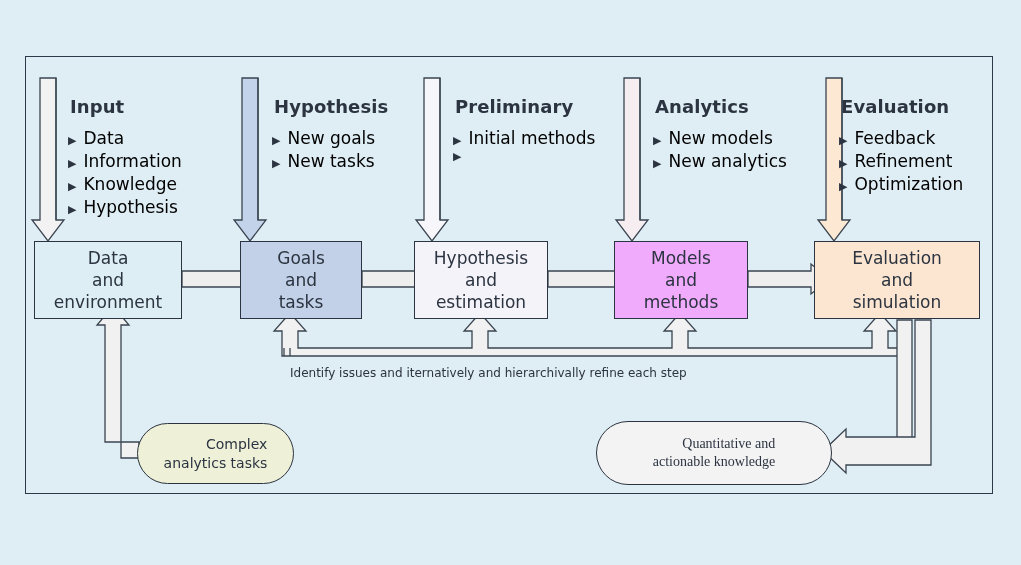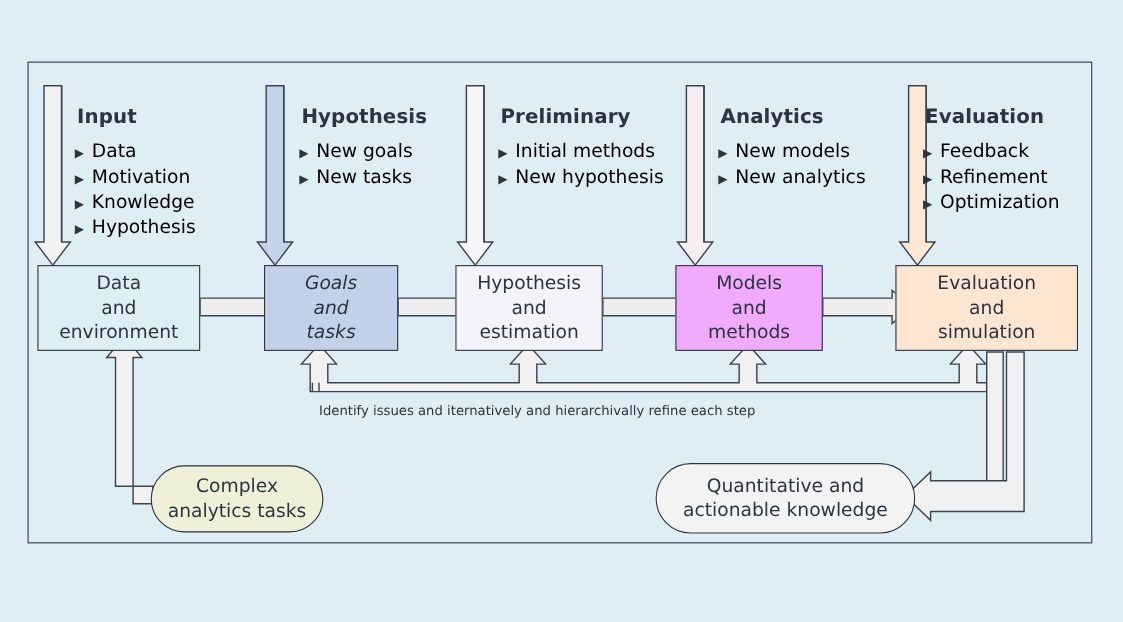--- a/index.html
+++ b/index.html
@@ -63,22 +63,22 @@
     color: #2b3440;
   }
   .pill {
     position: absolute;
     border: 1.5px solid #2b3440;
     box-sizing: border-box;
     border-radius: 60px;
     display: flex;
     align-items: center;
     justify-content: center;
-    text-align: center;
-    font-size: 17px;
+    text-align: right;
+    font-size: 14px;
     line-height: 1.32;
     color: #2b3440;
   }
   .loop-label {
     position: absolute;
     font-size: 12px;
     white-space: nowrap;
     color: #2b3440;
   }
 </style>
@@ -180,21 +180,21 @@
   <div class="txt col-head" style="left:655px; top:96px;">Analytics</div>
   <div class="txt col-head" style="left:841px; top:96px;">Evaluation</div>
 
   <div class="col-list" style="left:68px;  top:128px;">
     <div class="bullet-row">
       <span class="bullet-mark">▶</span>
       <span>Data</span>
       </div>
     <div class="bullet-row">
       <span class="bullet-mark">▶</span>
-      <span>Motivation</span>
+      <span>Information</span>
       </div>
     <div class="bullet-row">
       <span class="bullet-mark">▶</span>
       <span>Knowledge</span>
       </div>
     <div class="bullet-row">
       <span class="bullet-mark">▶</span>
       <span>Hypothesis</span>
       </div>
   </div>
@@ -210,21 +210,20 @@
       </div>
   </div>
 
   <div class="col-list" style="left:453px; top:128px;">
     <div class="bullet-row">
       <span class="bullet-mark">▶</span>
       <span>Initial methods</span>
       </div>
     <div class="bullet-row">
       <span class="bullet-mark">▶</span>
-      <span>New hypothesis</span>
       </div>
   </div>
 
   <div class="col-list" style="left:653px; top:128px;">
     <div class="bullet-row">
       <span class="bullet-mark">▶</span>
       <span>New models</span>
       </div>
     <div class="bullet-row">
       <span class="bullet-mark">▶</span>
@@ -243,35 +242,35 @@
       </div>
     <div class="bullet-row">
       <span class="bullet-mark">▶</span>
       <span>Optimization</span>
       </div>
   </div>
 
   <div class="pbox" style="left:34px;  top:241px; width:148px; height:78px; background:#ddeef5;">
       <div>Data<br>and<br>environment</div>
     </div>
-  <div class="pbox" style="left:240px; top:241px; width:122px; height:78px; background:#c3d1e8;font-style:italic;">
+  <div class="pbox" style="left:240px; top:241px; width:122px; height:78px; background:#c3d1e8;">
       <div>Goals<br>and<br>tasks</div>
     </div>
   <div class="pbox" style="left:414px; top:241px; width:134px; height:78px; background:#f4f3f9;">
       <div>Hypothesis<br>and<br>estimation</div>
     </div>
   <div class="pbox" style="left:614px; top:241px; width:134px; height:78px; background:#f0abfc;">
       <div>Models<br>and<br>methods</div>
     </div>
   <div class="pbox" style="left:814px; top:241px; width:166px; height:78px; background:#fce6d1;">
       <div>Evaluation<br>and<br>simulation</div>
     </div>
 
   <div class="loop-label" style="left:290px; top:366px;">Identify issues and iternatively and hierarchivally refine each step</div>
 
   <div class="pill" style="left:137px; top:423px; width:157px; height:61px; background:#eef0d8;">
       <div>Complex<br>analytics tasks</div>
     </div>
-  <div class="pill" style="left:596px; top:421px; width:236px; height:64px; background:#f4f3f4;">
+  <div class="pill" style="left:596px; top:421px; width:236px; height:64px; background:#f4f3f4;font-family:Liberation Serif, serif;">
       <div>Quantitative and<br>actionable knowledge</div>
     </div>
 
 </div>
 
 </body></html>

